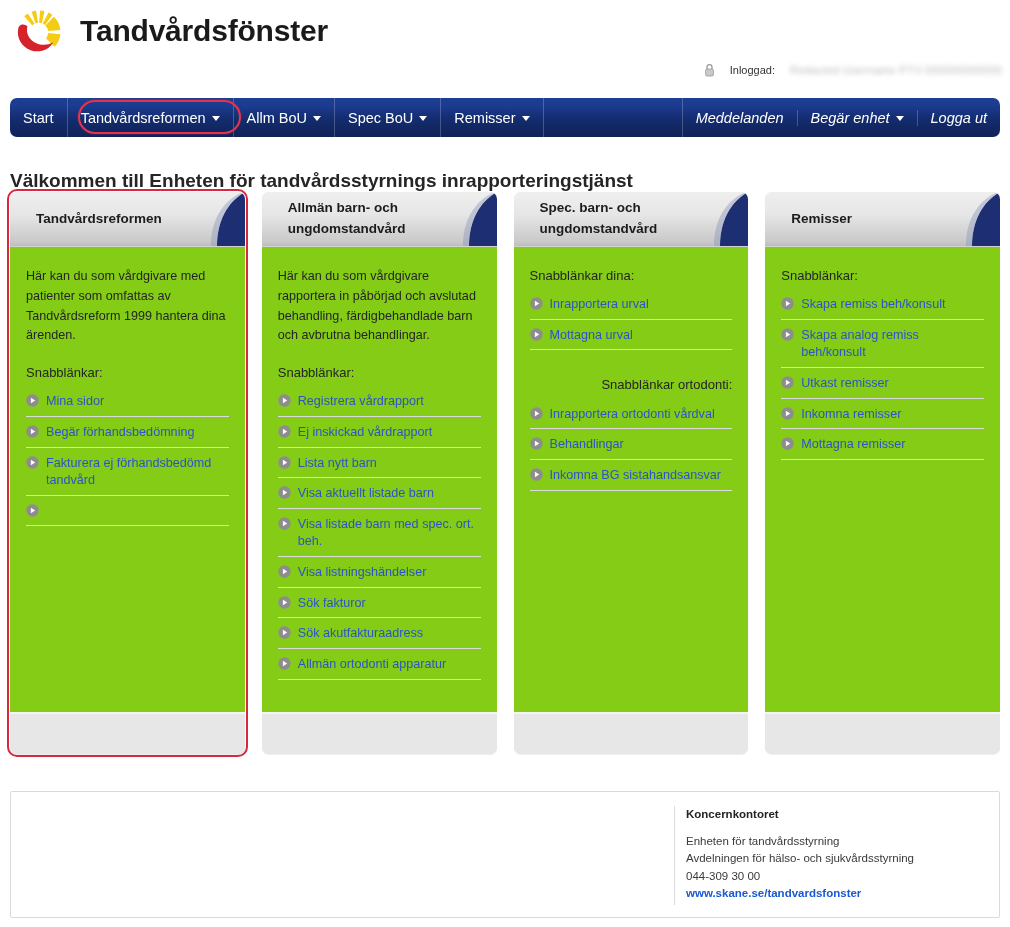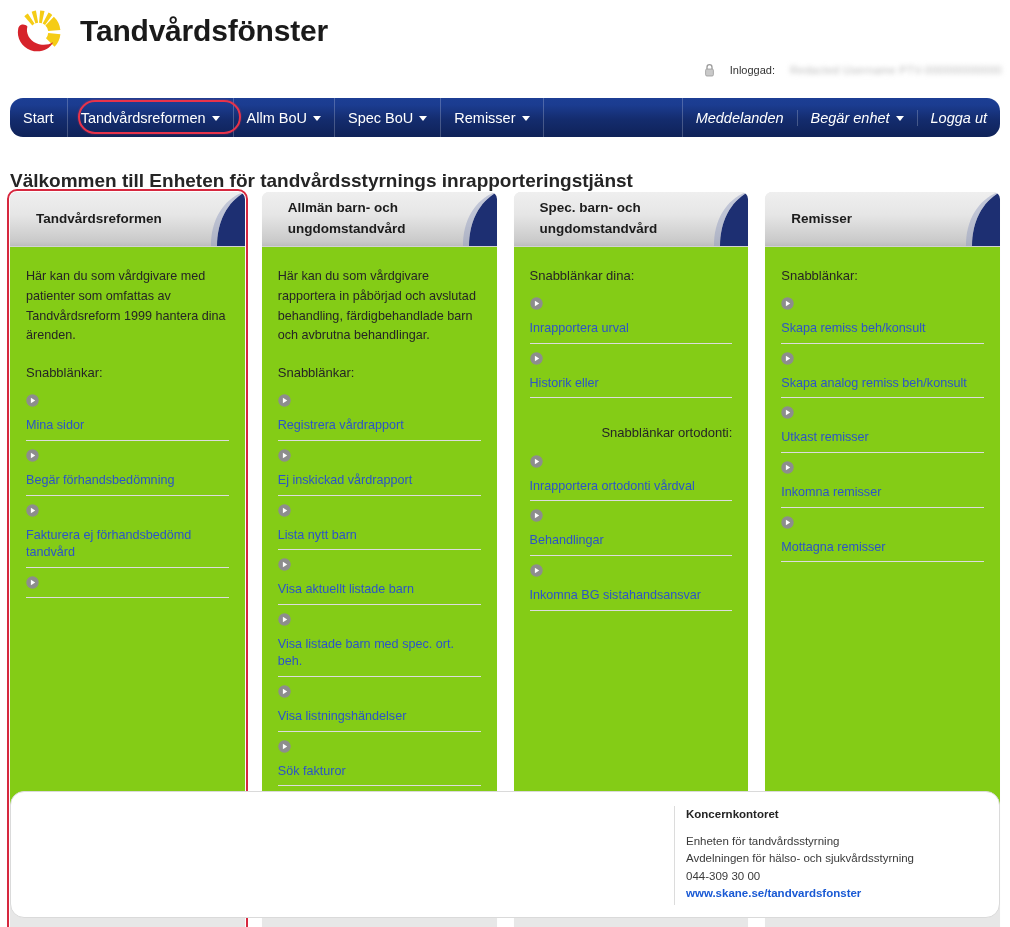--- a/index.html
+++ b/index.html
@@ -66,21 +66,21 @@
     white-space: nowrap;
   }
 
   
   .navbar {
     position: absolute;
     left: 10px;
     top: 98px;
     width: 990px;
     height: 39px;
-    border-radius: 13px;
+    border-radius: 7px;
     background: linear-gradient(to bottom, #1c3e94 0%, #1b3c90 18%, #142c6e 55%, #0f2258 100%);
     display: flex;
     align-items: stretch;
     overflow: hidden;
   }
   .nav-item {
     display: flex;
     align-items: center;
     gap: 6px;
     padding: 0 13px;
@@ -208,21 +208,20 @@
   }
   .card-subhead.spaced { margin-top: 26px; text-align: right; }
   .link-list { list-style: none; margin: 0; padding: 0; }
   .link-row {
     display: flex;
     align-items: flex-start;
     gap: 7px;
     padding: 2px 0 5px 0;
     border-bottom: 1px solid #dcdcdc;
     margin-bottom: 5px;
-    flex-direction: column;
   }
   .link-row:last-child { margin-bottom: 0; }
   .play-icon { flex: 0 0 auto; margin-top: 1px; display: block; }
   .link-row a,
   .link-row .lnk {
     color: #2c54c8;
     font-size: 12.6px;
     line-height: 1.4;
     text-decoration: none;
     cursor: pointer;
@@ -230,21 +229,21 @@
 
   
   .footer-box {
     position: absolute;
     left: 10px;
     top: 791px;
     width: 990px;
     height: 127px;
     background: #ffffff;
     border: 1px solid #dadada;
-    border-radius: 14px;
+    border-radius: 2px;
     box-sizing: border-box;
   }
   .footer-divider {
     position: absolute;
     left: 663px;
     top: 14px;
     width: 1px;
     height: 99px;
     background: #dcdcdc;
   }
@@ -504,21 +503,21 @@
                   <circle cx="6.5" cy="6.5" r="6.2" fill="#8d8d8d"></circle>
                   <path d="M4.9 3.7 L9.2 6.5 L4.9 9.3 Z" fill="#ffffff"></path>
                 </svg></span>
             <span class="lnk">Inrapportera urval</span>
           </li>
           <li class="link-row">
             <span class="play-icon"><svg width="13" height="13" viewBox="0 0 13 13">
                   <circle cx="6.5" cy="6.5" r="6.2" fill="#8d8d8d"></circle>
                   <path d="M4.9 3.7 L9.2 6.5 L4.9 9.3 Z" fill="#ffffff"></path>
                 </svg></span>
-            <span class="lnk">Historik eller</span>
+            <span class="lnk">Mottagna urval</span>
           </li>
         </ul>
         <div class="card-subhead spaced">Snabblänkar ortodonti:</div>
         <ul class="link-list">
           <li class="link-row">
             <span class="play-icon"><svg width="13" height="13" viewBox="0 0 13 13">
                   <circle cx="6.5" cy="6.5" r="6.2" fill="#8d8d8d"></circle>
                   <path d="M4.9 3.7 L9.2 6.5 L4.9 9.3 Z" fill="#ffffff"></path>
                 </svg></span>
             <span class="lnk">Inrapportera ortodonti vårdval</span>

